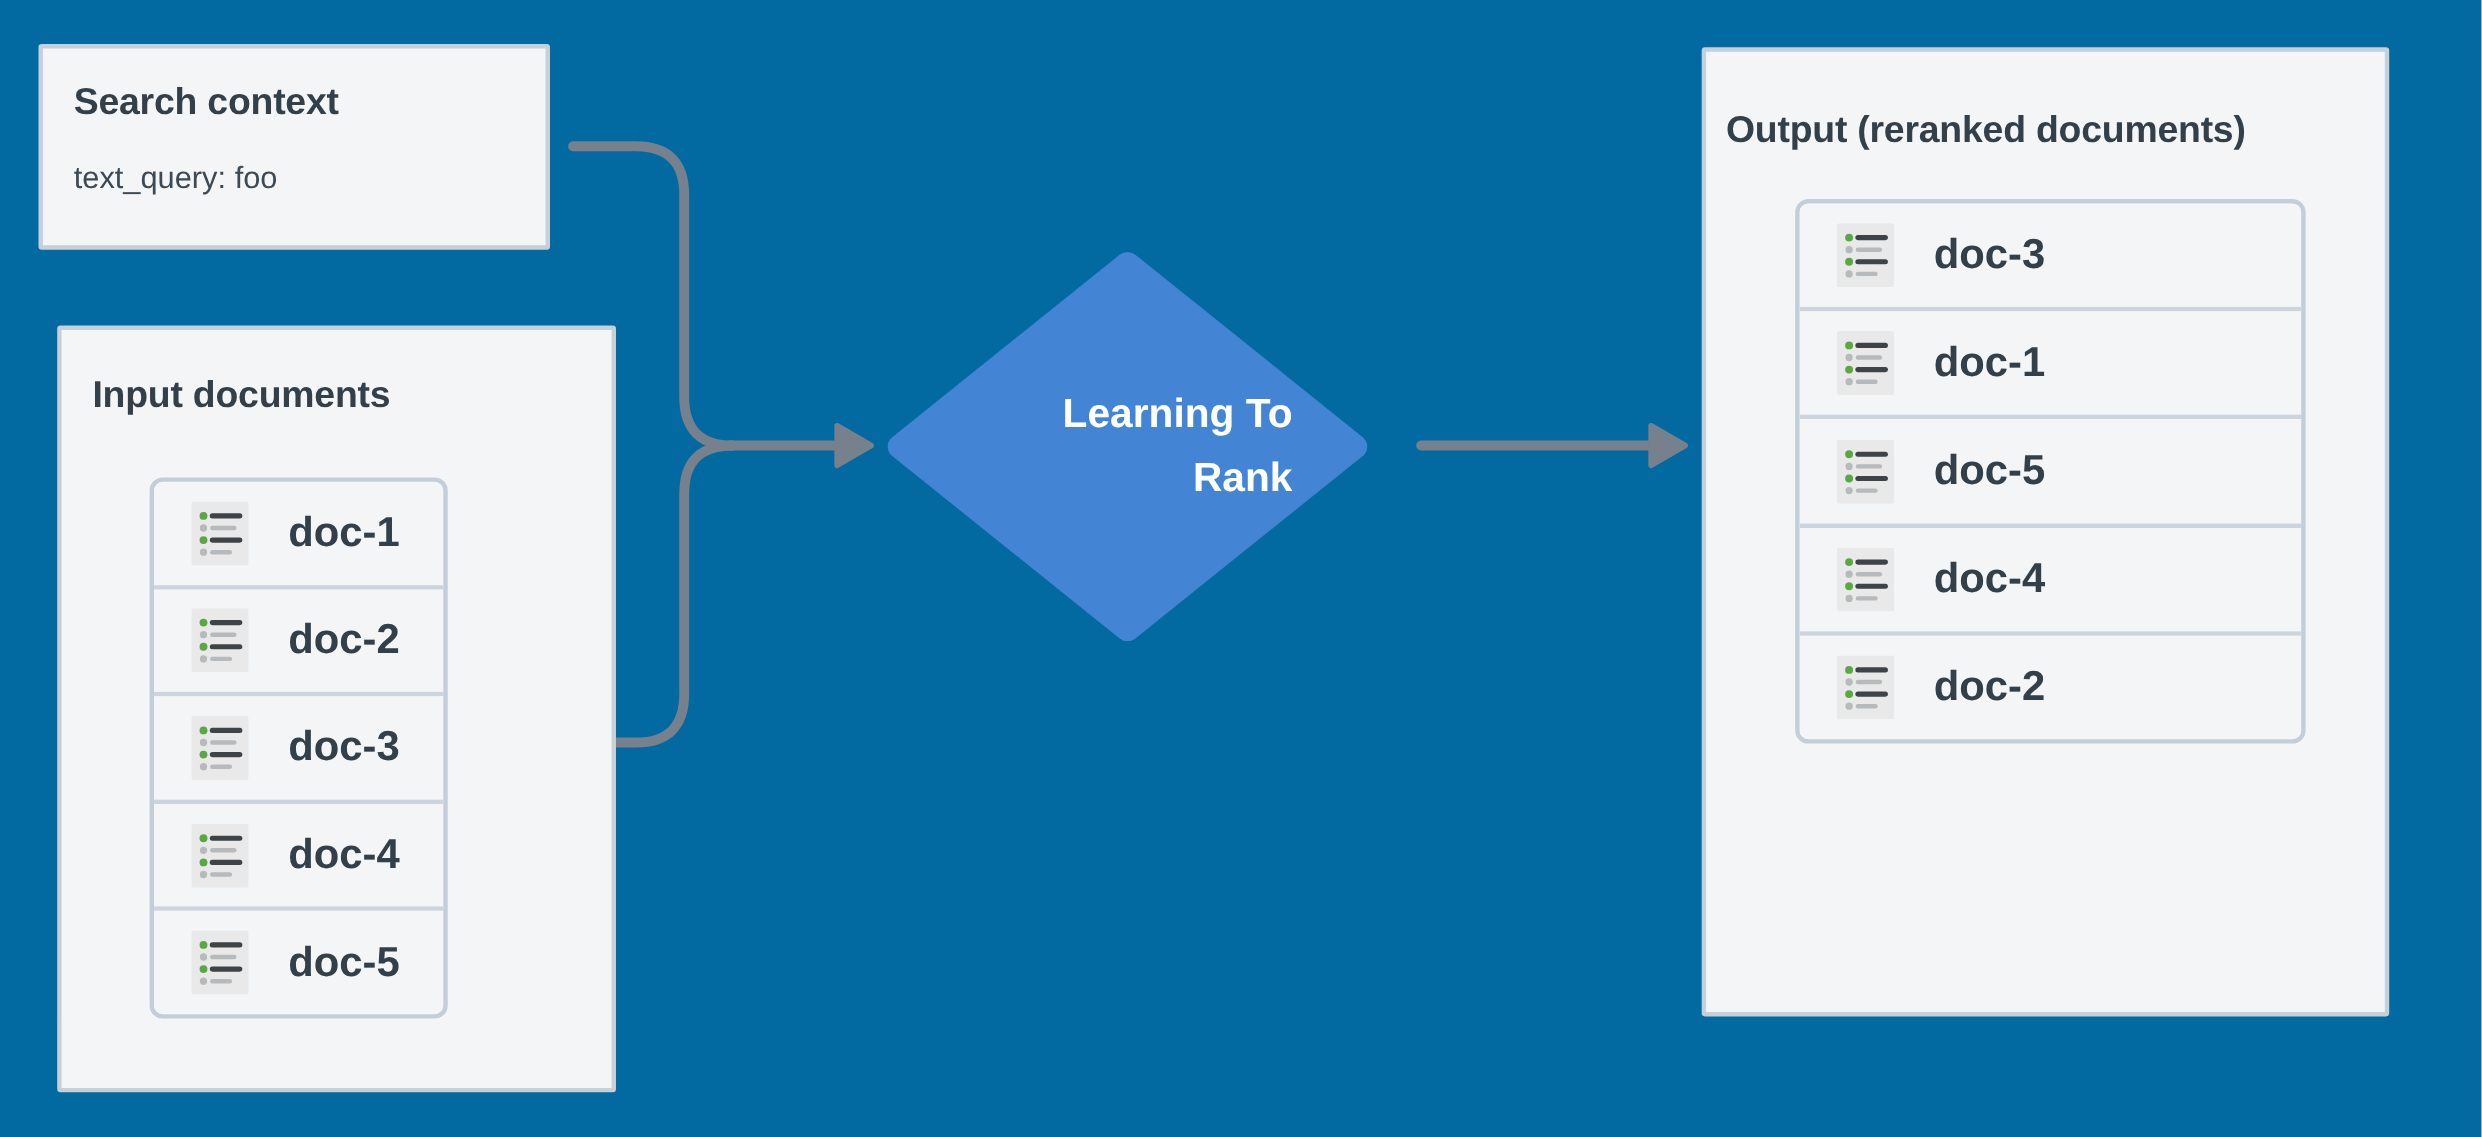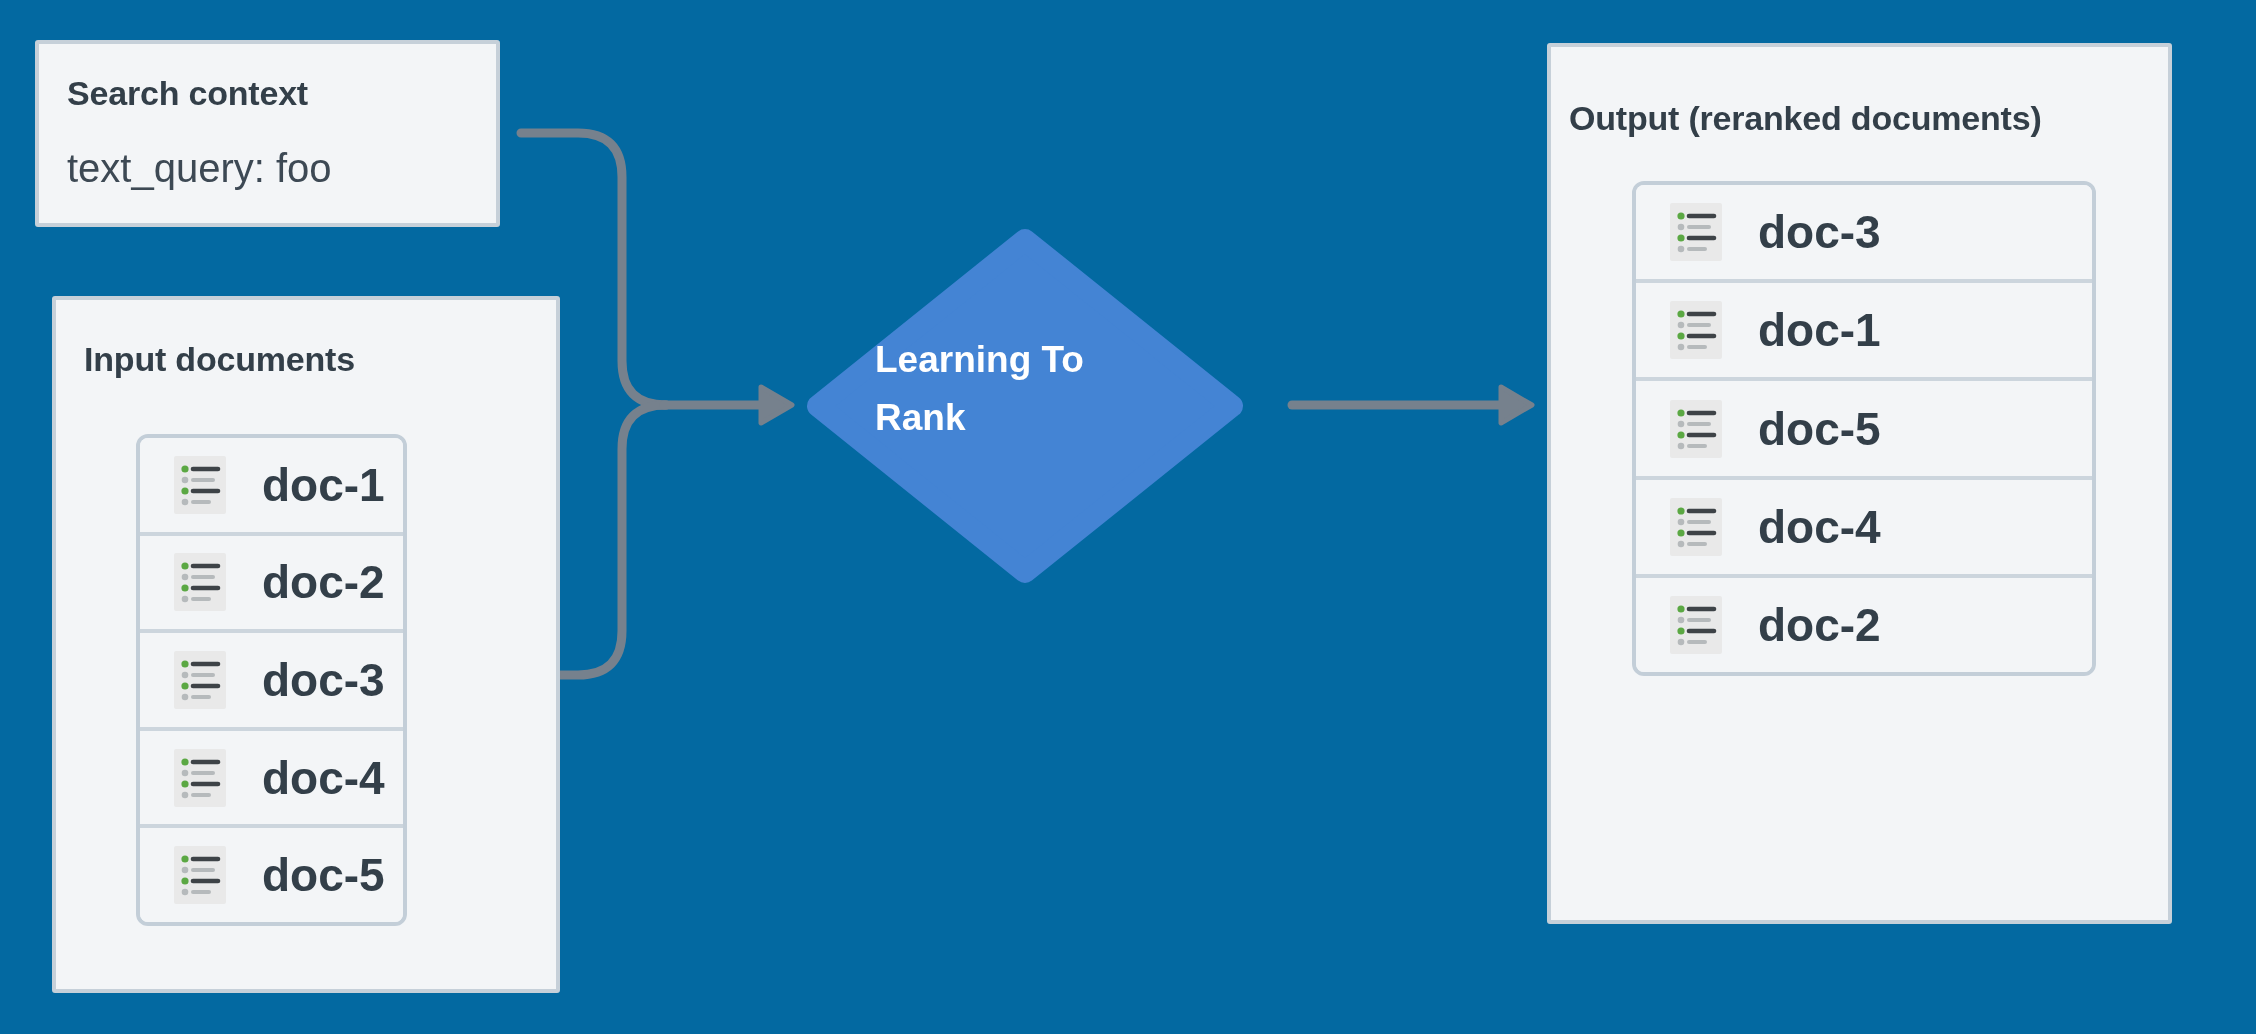--- a/index.html
+++ b/index.html
@@ -28,45 +28,45 @@
   }
   #search-box{left:35px;top:40px;width:465px;height:187px;}
   #input-box{left:52px;top:296px;width:508px;height:697px;}
   #output-box{left:1547px;top:43px;width:625px;height:881px;text-align:right;}
   .panel-title{
     position:absolute;font-size:34px;font-weight:bold;color:var(--c-text);
     white-space:nowrap;letter-spacing:-0.2px;
   }
   #search-title{left:28px;top:30px;}
   #search-body{
-    position:absolute;left:28px;top:102px;font-size:40px;font-weight:normal;
+    position:absolute;left:28px;top:102px;font-size:28px;font-weight:normal;
     color:var(--c-body);white-space:nowrap;
   }
   #input-title{left:28px;top:40px;}
   #output-title{left:18px;top:52px;}
   .doc-list{
     position:absolute;box-sizing:border-box;
     border:4px solid var(--c-list-border);border-radius:12px;
     display:flex;flex-direction:column;overflow:hidden;
   }
   #input-list{left:80px;top:134px;width:271px;height:492px;}
   #output-list{left:81px;top:134px;width:464px;height:495px;}
   .doc-row{
     flex:1 1 0;display:flex;align-items:center;
     padding-left:34px;gap:36px;
     border-bottom:4px solid var(--c-sep);
     background:var(--c-box-bg);
   }
   .doc-row:last-child{border-bottom:none;}
   .doc-icon{width:52px;height:58px;flex:0 0 auto;display:block;}
-  .doc-label{font-size:46px;font-weight:bold;color:var(--c-text);white-space:nowrap;}
+  .doc-label{font-size:38px;font-weight:bold;color:var(--c-text);white-space:nowrap;}
   #flow-svg{position:absolute;left:0;top:0;pointer-events:none;}
   #diamond-label{
-    position:absolute;left:875px;top:331px;width:300px;
-    text-align:left;font-size:37px;font-weight:bold;color:#ffffff;
+    position:absolute;left:875px;top:347px;width:300px;
+    text-align:right;font-size:37px;font-weight:bold;color:#ffffff;
     line-height:58px;
   }
 </style>
 </head>
 <body>
 
 <svg width="0" height="0" style="position:absolute">
   <defs>
     <g id="list-icon-def">
       <rect x="0" y="0" width="52" height="58" rx="2" fill="var(--c-icon-bg)"></rect>

